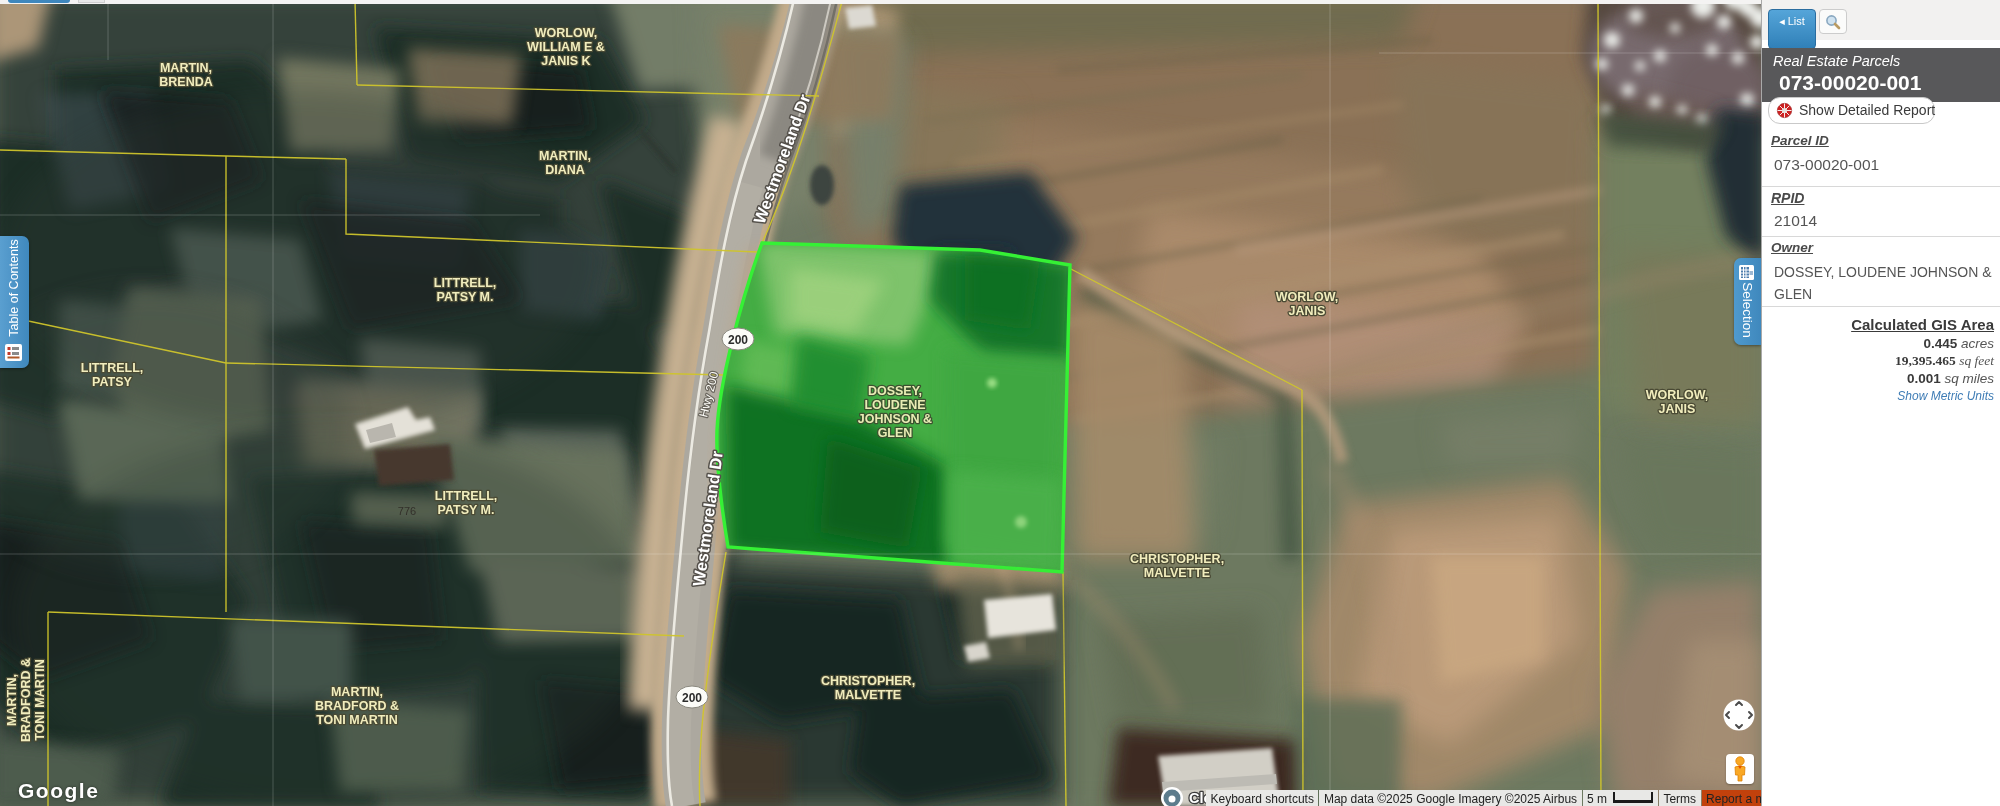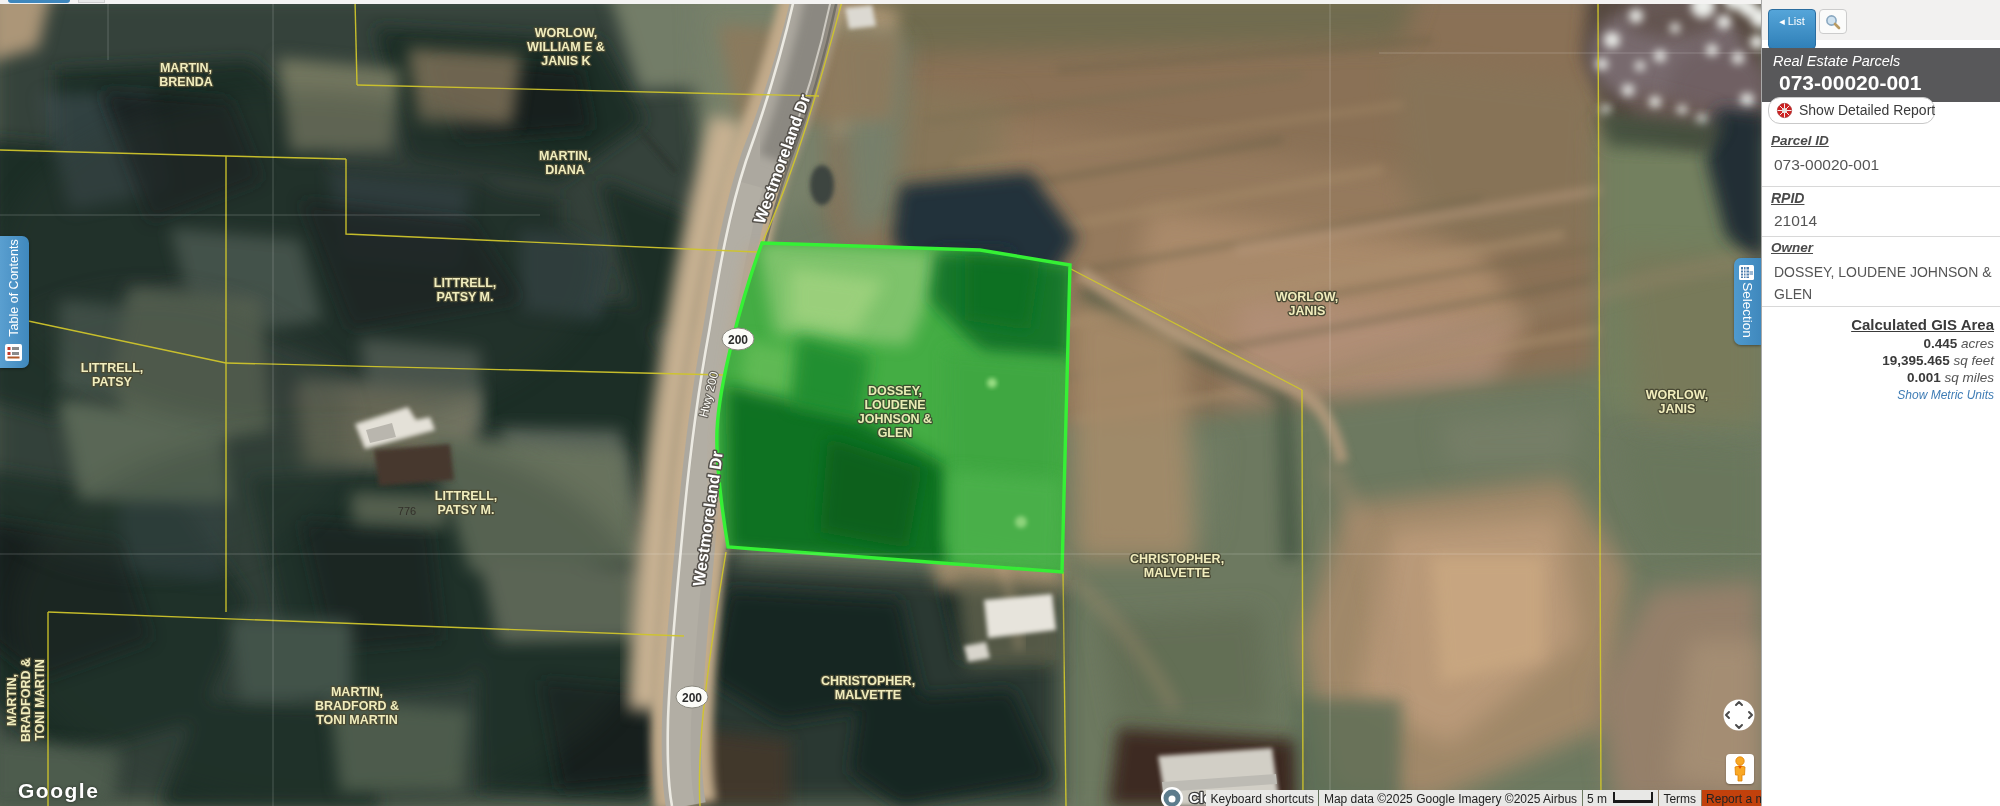--- a/index.html
+++ b/index.html
@@ -516,18 +516,18 @@
     </div>
 
     <div style="position:absolute;left:0px;top:237px;width:268px;border-bottom:1px solid #d8d8d8;height:69px;">
       <div style="position:absolute;left:9px;top:3px;font-size:13.5px;font-weight:bold;font-style:italic;text-decoration:underline;color:#4a4a4a;">Owner</div>
       <div style="position:absolute;left:12px;top:24px;font-size:14px;color:#555;line-height:22px;white-space:nowrap;">DOSSEY, LOUDENE JOHNSON &amp;<br>GLEN</div>
     </div>
 
     <div style="position:absolute;left:0px;top:306px;width:232px;text-align:right;color:#3a3a3a;">
       <div style="font-size:15px;font-weight:bold;text-decoration:underline;margin-top:10px;">Calculated GIS Area</div>
       <div style="font-size:13.5px;margin-top:3px;"><b>0.445</b> <i style="color:#555;">acres</i></div>
-      <div style="font-size:13.5px;margin-top:2px;"><b>19,395.465</b> <i style="color:#555;">sq feet</i></div>
+      <div style="font-size:13.5px;margin-top:2px;font-family:Liberation Serif, serif;"><b>19,395.465</b> <i style="color:#555;">sq feet</i></div>
       <div style="font-size:13.5px;margin-top:2px;text-align:right;"><b>0.001</b> <i style="color:#555;">sq miles</i></div>
       <div style="font-size:12px;margin-top:3px;color:#3e7cb5;font-style:italic;">Show Metric Units</div>
     </div>
   </div>
 </div>
 
 </body></html>

